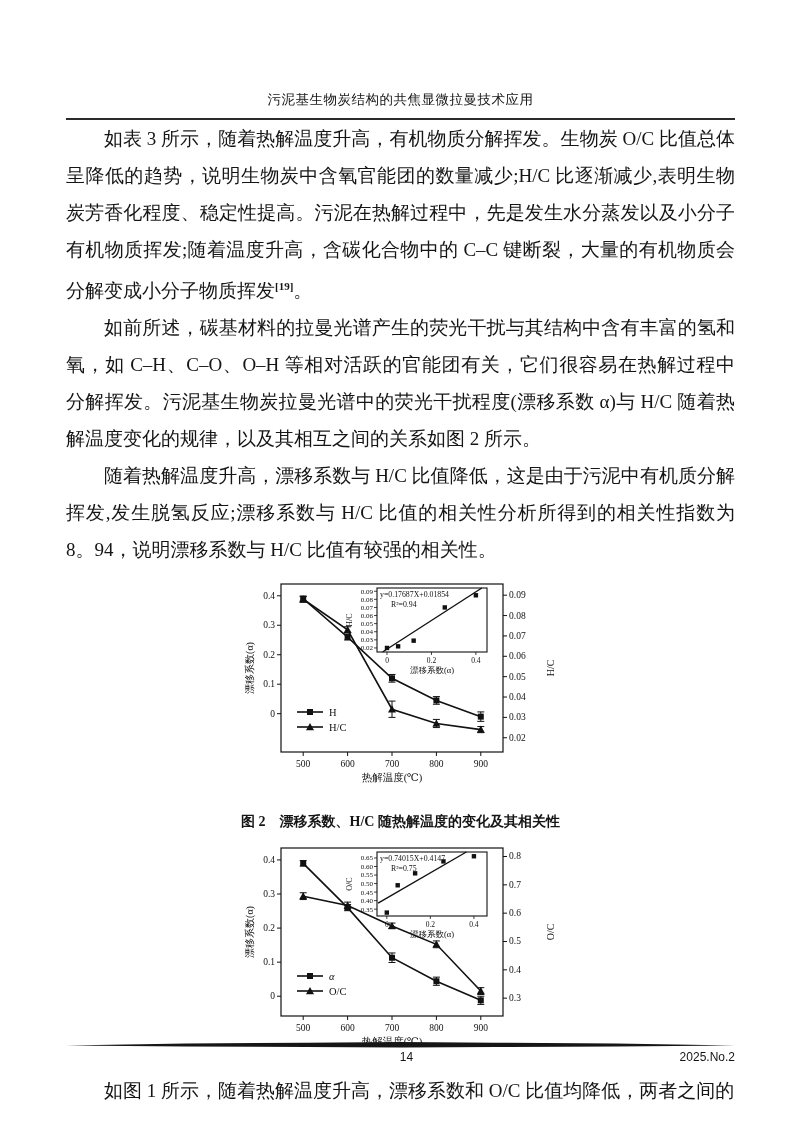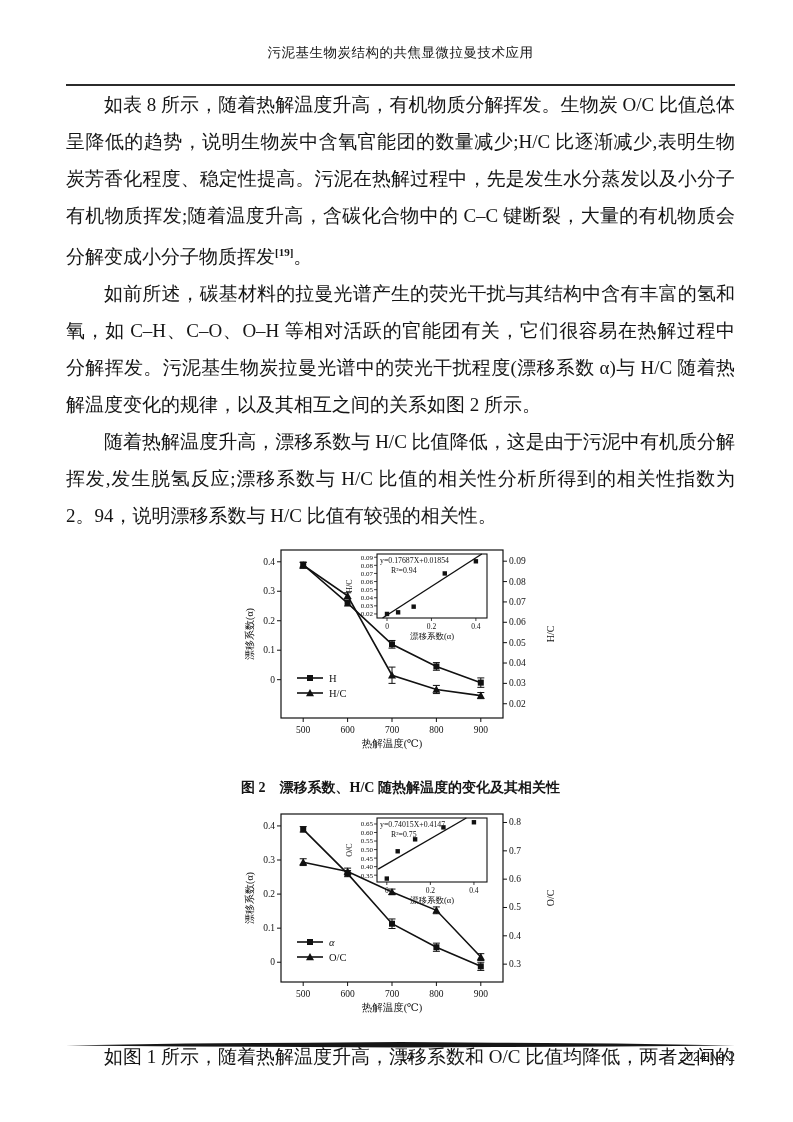--- a/index.html
+++ b/index.html
@@ -2,21 +2,21 @@
 <html><head>
 <meta charset="utf-8">
 <style>
   html,body{margin:0;padding:0;background:#9a9a9a;}
   .page{
     width:793px;height:1122px;margin:0 auto;background:#ffffff;
     position:relative;overflow:hidden;color:#151515;
     font-family:"Liberation Serif","DejaVu Serif",serif;
   }
   .content{padding:44px 58px 0 66px;}
-  .hdr{border-bottom:2px solid #2b2b2b;padding-bottom:22px;}
+  .hdr{border-bottom:2px solid #2b2b2b;padding-bottom:9px;margin-top:47px;}
   .hdr-title{text-align:center;font-size:13.5px;letter-spacing:.5px;}
   .bodytext p{margin:0;font-size:19px;line-height:37px;text-align:justify;text-indent:2em;}
   .bodytext sup{font-size:11px;font-weight:bold;}
   figure.fig{margin:6px 0 0 0;text-align:center;}
   figure.fig svg.chart{display:inline-block;}
   figcaption{font-size:14px;font-weight:bold;margin-top:4px;line-height:20px;}
   .footer{position:absolute;left:66px;right:58px;top:1042px;}
   .footer-divider{display:block;width:100%;height:6px;}
   .footer-row{position:relative;height:18px;margin-top:2px;
     font-family:"Liberation Sans","DejaVu Sans",sans-serif;font-size:12px;}
@@ -26,23 +26,23 @@
 </head>
 <body>
 
 <div class="page">
   <div class="content">
     <header class="hdr">
       <div class="hdr-title">污泥基生物炭结构的共焦显微拉曼技术应用</div>
     </header>
 
     <div class="bodytext">
-      <p><span>如表 8 所示，随着热解温度升高，有机物质分解挥发。生物炭 O/C 比值总体呈降低的趋势，说明生物炭中含氧官能团的数量减少;H/C 比逐渐减少,表明生物炭芳香化程度、稳定性提高。污泥在热解过程中，先是发生水分蒸发以及小分子有机物质挥发;随着温度升高，含碳化合物中的 C–C 键断裂，大量的有机物质会分解变成小分子物质挥发</span><sup>[19]</sup><span>。</span></p>
+      <p><span>如表 3 所示，随着热解温度升高，有机物质分解挥发。生物炭 O/C 比值总体呈降低的趋势，说明生物炭中含氧官能团的数量减少;H/C 比逐渐减少,表明生物炭芳香化程度、稳定性提高。污泥在热解过程中，先是发生水分蒸发以及小分子有机物质挥发;随着温度升高，含碳化合物中的 C–C 键断裂，大量的有机物质会分解变成小分子物质挥发</span><sup>[19]</sup><span>。</span></p>
       <p>如前所述，碳基材料的拉曼光谱产生的荧光干扰与其结构中含有丰富的氢和氧，如 C–H、C–O、O–H 等相对活跃的官能团有关，它们很容易在热解过程中分解挥发。污泥基生物炭拉曼光谱中的荧光干扰程度(漂移系数 α)与 H/C 随着热解温度变化的规律，以及其相互之间的关系如图 2 所示。</p>
-      <p>随着热解温度升高，漂移系数与 H/C 比值降低，这是由于污泥中有机质分解挥发,发生脱氢反应;漂移系数与 H/C 比值的相关性分析所得到的相关性指数为 2。94，说明漂移系数与 H/C 比值有较强的相关性。</p>
+      <p>随着热解温度升高，漂移系数与 H/C 比值降低，这是由于污泥中有机质分解挥发,发生脱氢反应;漂移系数与 H/C 比值的相关性分析所得到的相关性指数为 8。94，说明漂移系数与 H/C 比值有较强的相关性。</p>
     </div>
 
     <figure class="fig">
       <svg class="chart" viewBox="0 0 320 230" width="320" height="230">
           <rect x="40" y="10" width="222" height="168" fill="none" stroke="#111" stroke-width="1.2"></rect>
           <line x1="62.2" y1="178" x2="62.2" y2="182" stroke="#111"></line>
           <text x="62.2" y="193" font-size="9.5" text-anchor="middle" fill="#111" font-family="&quot;Liberation Serif&quot;,&quot;DejaVu Serif&quot;,serif">500</text>
           <line x1="106.6" y1="178" x2="106.6" y2="182" stroke="#111"></line>
           <text x="106.6" y="193" font-size="9.5" text-anchor="middle" fill="#111" font-family="&quot;Liberation Serif&quot;,&quot;DejaVu Serif&quot;,serif">600</text>
           <line x1="151" y1="178" x2="151" y2="182" stroke="#111"></line>
@@ -289,16 +289,16 @@
       <p>如图 1 所示，随着热解温度升高，漂移系数和 O/C 比值均降低，两者之间的</p>
     </div>
   </div>
 
   <div class="footer">
     <svg class="footer-divider" viewBox="0 0 669 6" preserveAspectRatio="none">
       <polygon points="0,3.4 120,1.6 240,0.7 335,0.1 430,0.7 550,1.6 669,3.4 550,4.4 430,5.1 335,5.5 240,5.1 120,4.4" fill="#161616"></polygon>
     </svg>
     <div class="footer-row">
       <span class="footer-page">14</span>
-      <span class="footer-issue">2024.No.2</span>
+      <span class="footer-issue">2025.No.2</span>
     </div>
   </div>
 </div>
 
 </body></html>

